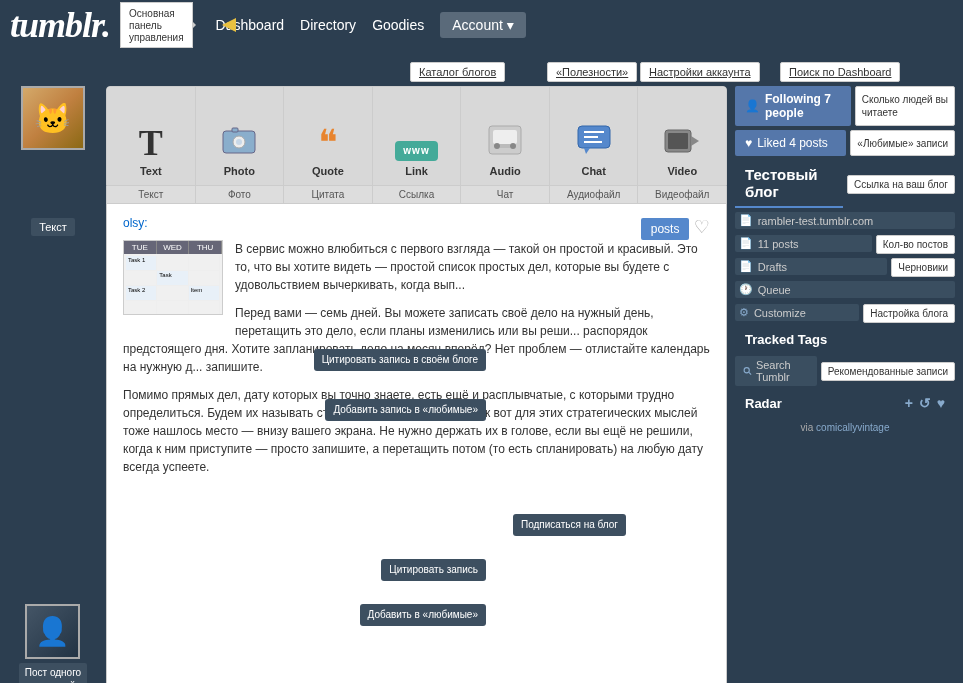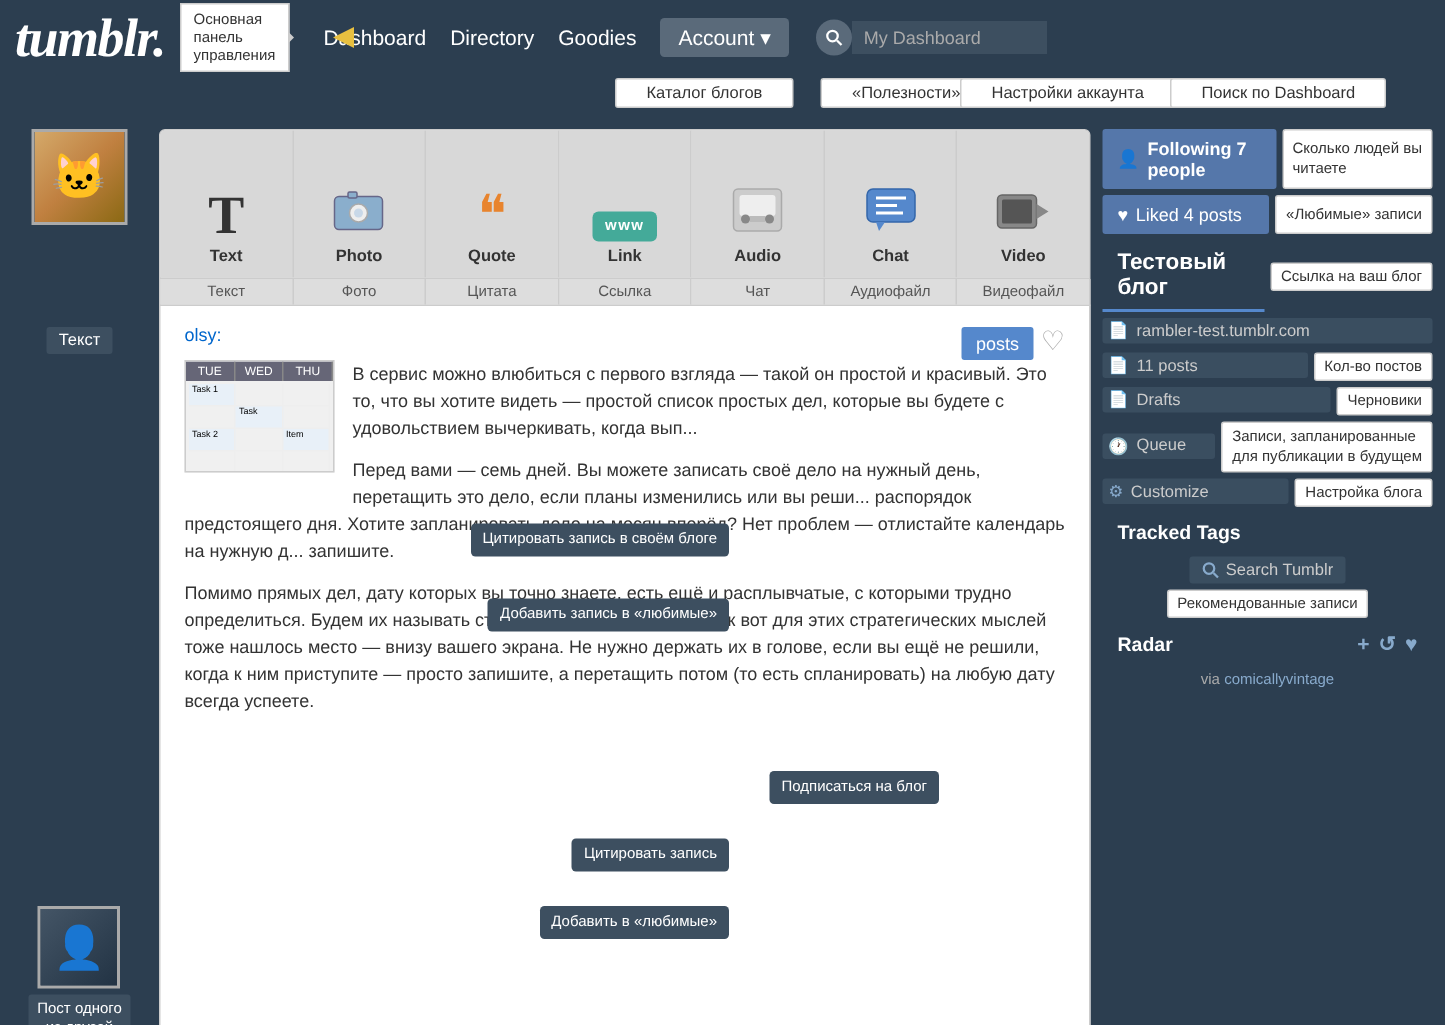--- a/index.html
+++ b/index.html
@@ -89,25 +89,26 @@
     #sub-nav {
       position: relative;
       height: 28px;
       background: #2c3e50;
     }
     .sub-tooltip {
       position: absolute;
       background: white;
       border: 1px solid #ccc;
       font-size: 11px;
-      padding: 3px 20px;
+      padding: 3px 8px;
       color: #333;
       white-space: nowrap;
       border-radius: 2px;
-      top: 2px;
+      top: 12px;
+      text-decoration: underline;
     }
     #tooltip-directory { left: 410px; }
     #tooltip-goodies { left: 547px; }
     #tooltip-account-settings { left: 640px; }
     #tooltip-search { left: 780px; }
 
     
     #main {
       display: flex;
       padding: 8px;
@@ -468,29 +469,20 @@
 панель
 управления</span>
   </div>
   <div style="width:14px;height:14px;background:#e8c040;clip-path:polygon(0 50%,100% 0,100% 100%);position:absolute;left:222px;top:18px;"></div>
   <a class="nav-link">Dashboard</a>
   <a class="nav-link">Directory</a>
   <a class="nav-link">Goodies</a>
   <button id="account-btn">
     <span>Account</span> <span>▾</span>
   </button>
-  <div id="search-area">
-    <div id="search-icon-circle">
-      <svg width="12" height="12" viewBox="0 0 12 12">
-          <circle cx="5" cy="5" r="3.5" stroke="white" stroke-width="1.5" fill="none"></circle>
-          <line x1="8" y1="8" x2="11" y2="11" stroke="white" stroke-width="1.5"></line>
-        </svg>
-    </div>
-    <input id="search-input" type="text" placeholder="My Dashboard" style="">
-  </div>
 </div>
 
 <div id="sub-nav">
   <div class="sub-tooltip" id="tooltip-directory">Каталог блогов</div>
   <div class="sub-tooltip" id="tooltip-goodies">«Полезности»</div>
   <div class="sub-tooltip" id="tooltip-account-settings">Настройки аккаунта</div>
   <div class="sub-tooltip" id="tooltip-search">Поиск по Dashboard</div>
 </div>
 
 <div id="main">
@@ -689,35 +681,33 @@
         <span class="icon">📄</span>
         <span>Drafts</span>
       </div>
       <div class="sidebar-tooltip" style="font-size:10px;padding:3px 6px;">Черновики</div>
     </div>
     <div style="display:flex;gap:4px;align-items:center;">
       <div class="blog-link-item" style="flex:1;">
         <span class="icon">🕐</span>
         <span>Queue</span>
       </div>
-      <div class="sidebar-tooltip" style="font-size:10px;padding:3px 6px;line-height:1.3;white-space:pre-line;">Записи, запланированные
-для публикации в будущем</div>
     </div>
     <div style="display:flex;gap:4px;align-items:center;">
       <div class="blog-link-item" style="flex:1;">
         <span class="icon">⚙</span>
         <span>Customize</span>
       </div>
       <div class="sidebar-tooltip" style="font-size:10px;padding:3px 6px;">Настройка блога</div>
     </div>
 
     <div style="display:flex;gap:4px;align-items:center;">
       <div id="tracked-tags-section" style="flex:1;">Tracked Tags</div>
     </div>
-    <div style="display:flex;gap:4px;align-items:center;flex-direction:column;">
+    <div style="display:flex;gap:4px;align-items:center;">
       <div id="search-tumblr-btn" style="flex:1;">
         <svg width="12" height="12" viewBox="0 0 12 12" style="margin-right:4px;">
             <circle cx="5" cy="5" r="3.5" stroke="#88aacc" stroke-width="1.5" fill="none"></circle>
             <line x1="8" y1="8" x2="11" y2="11" stroke="#88aacc" stroke-width="1.5"></line>
           </svg>
         <span>Search Tumblr</span>
       </div>
       <div class="sidebar-tooltip" style="font-size:10px;padding:3px 6px;">Рекомендованные записи</div>
     </div>
 

